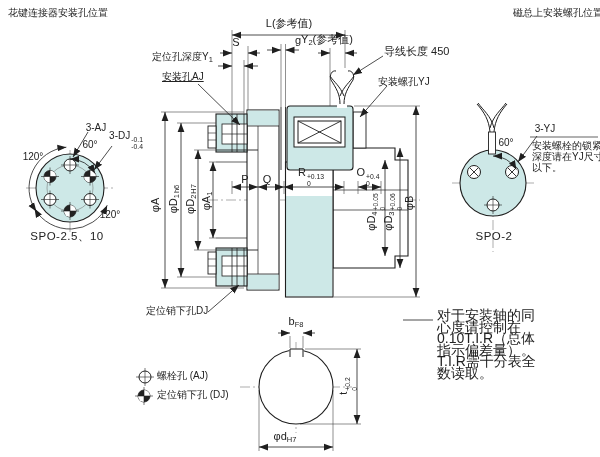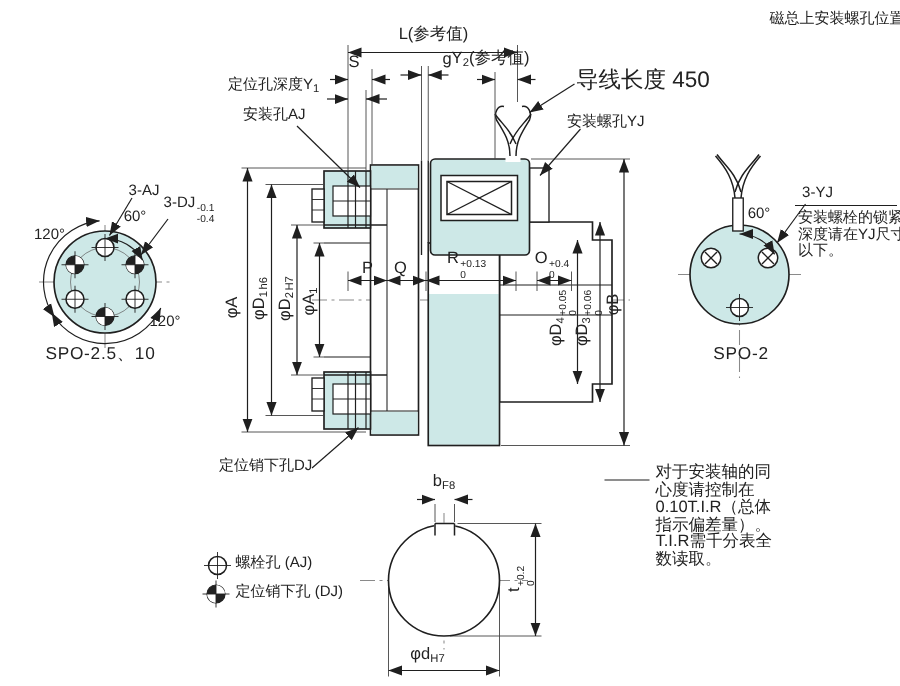--- a/index.html
+++ b/index.html
@@ -10,21 +10,21 @@
   .dim{font-size:11px;}
   .ctr{transform:translate(-50%,-50%);}
   .rot{transform:translate(-50%,-50%) rotate(-90deg);}
   .cap{font-size:11.5px;letter-spacing:0.5px;}
   .sb{font-size:7.5px;vertical-align:-2px;}
   .ft{font-size:7.5px;vertical-align:-2px;margin-left:1px;}
   .stack{display:inline-flex;flex-direction:column;font-size:6.8px;line-height:7.2px;
          vertical-align:-3px;margin-left:1px;}
   .note{font-size:10px;line-height:11px;}
   .note div{white-space:nowrap;}
-  .tir{font-size:11px;line-height:11.5px;}
+  .tir{font-size:14px;line-height:11.5px;}
   .teal{fill:#cde8e7;}
   .ln{stroke:#1f1f1f;}
 </style>
 </head>
 <body>
 
 <div class="stage">
 
 <svg class="art" width="600" height="457" viewBox="0 0 600 457">
   <defs>
@@ -229,20 +229,21 @@
     <line x1="303" y1="349" x2="303" y2="357" class="ln" stroke-width="1"></line>
     <line x1="290" y1="349" x2="303" y2="349" class="ln" stroke-width="1"></line>
   </g>
 
   <g>
     <use href="#sym-aj" x="145" y="377"></use>
     <use href="#sym-dj" x="144" y="396"></use>
   </g>
 </svg>
 
+<div class="lbl" style="left:8px;top:7px;">花键连接器安装孔位置</div>
 <div class="lbl" style="left:489px;top:7px;margin-left:24px;">磁总上安装螺孔位置</div>
 
 <div class="lbl ctr" style="left:96px;top:128px;">3-AJ</div>
 <div class="lbl ctr" style="left:90px;top:145px;">60°</div>
 <div class="lbl ctr" style="left:126px;top:140px;text-align:right;"><span>3-DJ</span><span class="stack">
         <span>-0.1</span>
         <span>-0.4</span>
       </span></div>
 <div class="lbl ctr" style="left:33px;top:157px;">120°</div>
 <div class="lbl ctr" style="left:110px;top:215px;">120°</div>
@@ -255,22 +256,22 @@
   <div>深度请在YJ尺寸</div>
   <div>以下。</div>
 </div>
 <div class="lbl ctr cap" style="left:494px;top:237px;">SPO-2</div>
 
 <div class="lbl ctr dim" style="left:289px;top:23px;">L(参考值)</div>
 <div class="lbl ctr dim" style="left:236px;top:42px;">S</div>
 <div class="lbl ctr dim" style="left:298px;top:40px;">g</div>
 <div class="lbl ctr dim" style="left:327px;top:40px;"><span>Y</span><span class="sb">2</span><span>(参考值)</span></div>
 <div class="lbl" style="left:152px;top:51px;"><span>定位孔深度Y</span><span class="sb">1</span></div>
-<div class="lbl" style="left:162px;top:71px;">安装孔AJ</div>
-<div class="lbl" style="left:384px;top:45px;font-size:15px;">导线长度 450</div>
+<div class="lbl" style="left:162px;top:71px;text-decoration:underline;">安装孔AJ</div>
+<div class="lbl" style="left:384px;top:45px;font-size:11px;">导线长度 450</div>
 <div class="lbl" style="left:378px;top:76px;">安装螺孔YJ</div>
 
 <div class="lbl ctr dim" style="left:245px;top:179px;">P</div>
 <div class="lbl ctr dim" style="left:267px;top:179px;">Q</div>
 <div class="lbl ctr dim" style="left:311px;top:177px;"><span>R</span><span class="stack">
         <span>+0.13</span>
         <span>0</span>
       </span></div>
 <div class="lbl ctr dim" style="left:368px;top:177px;"><span>O</span><span class="stack">
         <span>+0.4</span>

